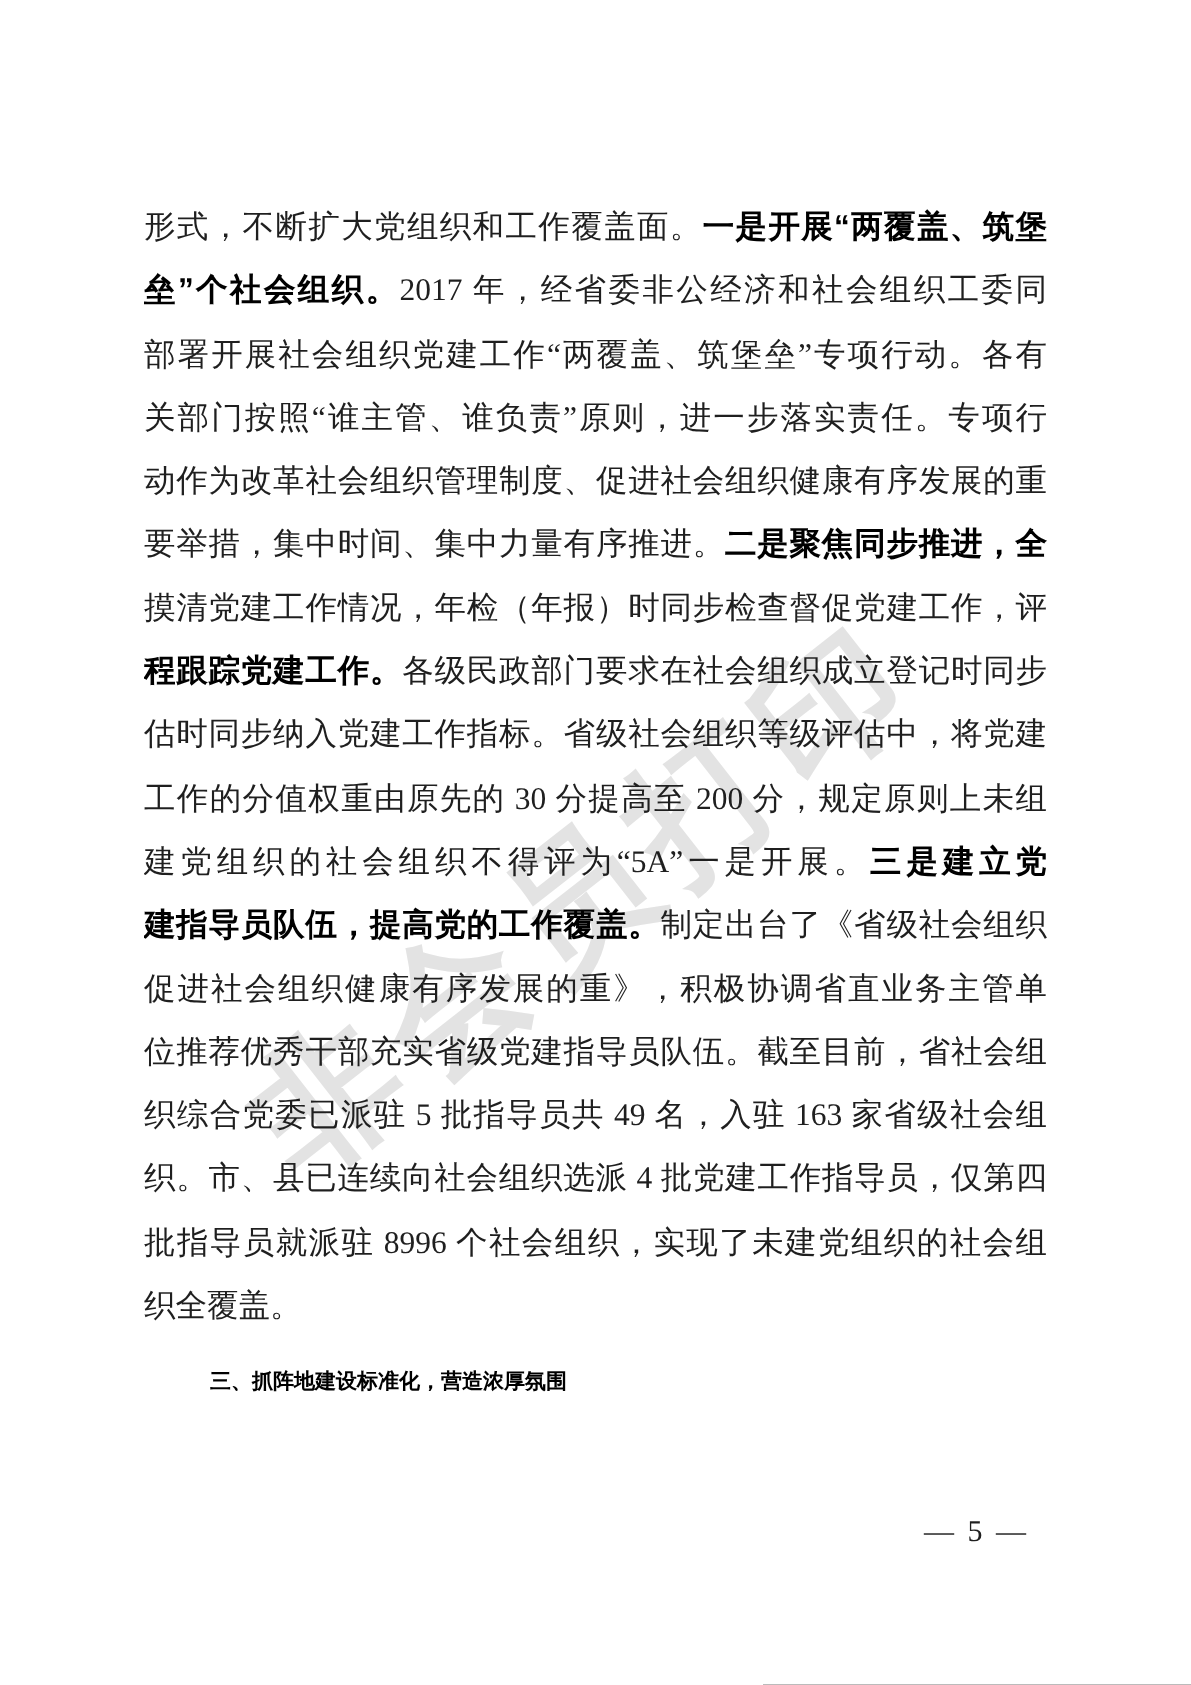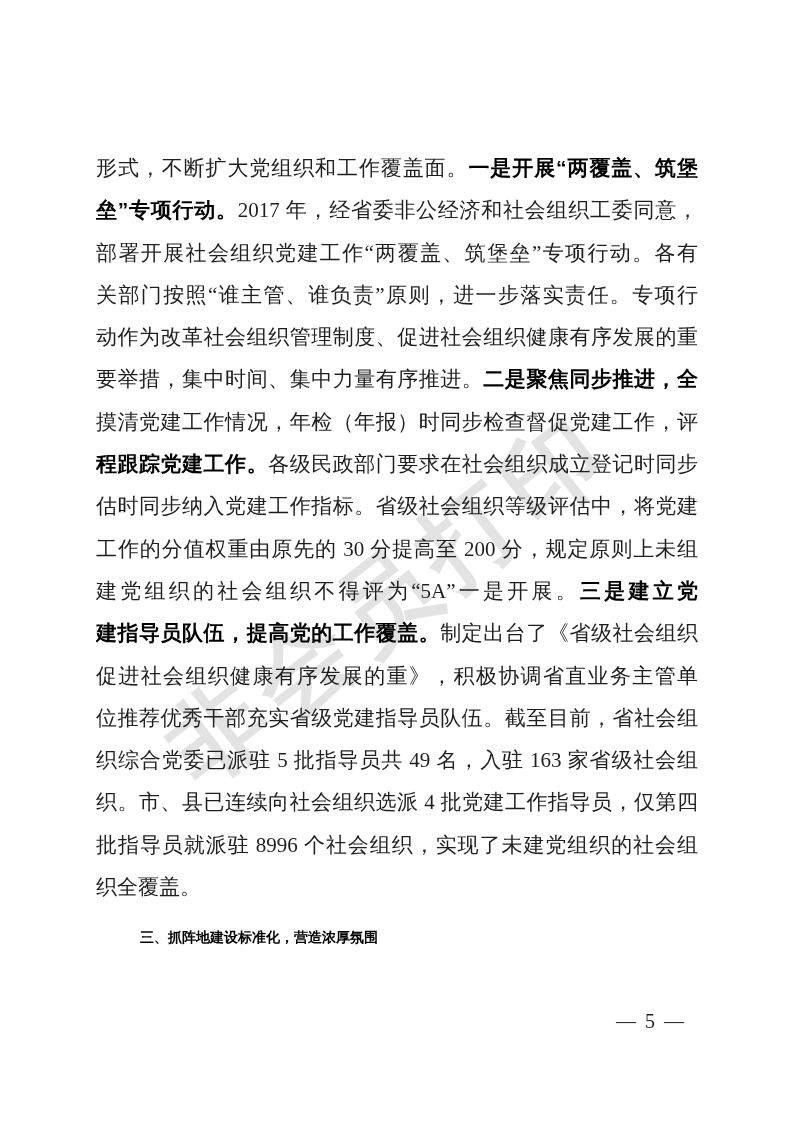--- a/index.html
+++ b/index.html
@@ -29,21 +29,21 @@
     transform: rotate(-38deg);
     transform-origin: center center;
     z-index: 0;
     white-space: nowrap;
     user-select: none;
     font-family: "Liberation Sans", "DejaVu Sans", sans-serif;
   }
   .content {
     position: absolute;
     left: 96px;
-    top: 147px;
+    top: 130px;
     width: 602px;
     z-index: 1;
   }
   .line {
     font-size: 21px;
     height: 42.3px;
     line-height: 42.3px;
     color: #1f1f1f;
     text-align: justify;
     text-align-last: justify;
@@ -83,21 +83,21 @@
 </head>
 <body>
 
 <div class="page">
 
   <div class="watermark">非会员打印</div>
 
   <div class="content">
     <div>
         <div class="line"><span>形式，不断扩大党组织和工作覆盖面。</span><span class="b">一是开展“两覆盖、筑堡</span></div>
-        <div class="line"><span class="b">垒”专项行动。</span><span>2017 年，经省委非公经济和社会组织工委同意，</span></div>
+        <div class="line"><span class="b">垒”个社会组织。</span><span>2017 年，经省委非公经济和社会组织工委同意，</span></div>
         <div class="line"><span>部署开展社会组织党建工作“两覆盖、筑堡垒”专项行动。各有</span></div>
         <div class="line"><span>关部门按照“谁主管、谁负责”原则，进一步落实责任。专项行</span></div>
         <div class="line"><span>动作为改革社会组织管理制度、促进社会组织健康有序发展的重</span></div>
         <div class="line"><span>要举措，集中时间、集中力量有序推进。</span><span class="b">二是聚焦同步推进，全</span></div>
         <div class="line"><span>摸清党建工作情况，年检（年报）时同步检查督促党建工作，评</span></div>
         <div class="line"><span class="b">程跟踪党建工作。</span><span>各级民政部门要求在社会组织成立登记时同步</span></div>
         <div class="line"><span>估时同步纳入党建工作指标。省级社会组织等级评估中，将党建</span></div>
         <div class="line"><span>工作的分值权重由原先的 30 分提高至 200 分，规定原则上未组</span></div>
         <div class="line"><span>建党组织的社会组织不得评为“5A”一是开展。</span><span class="b">三是建立党</span></div>
         <div class="line"><span class="b">建指导员队伍，提高党的工作覆盖。</span><span>制定出台了《省级社会组织</span></div>

